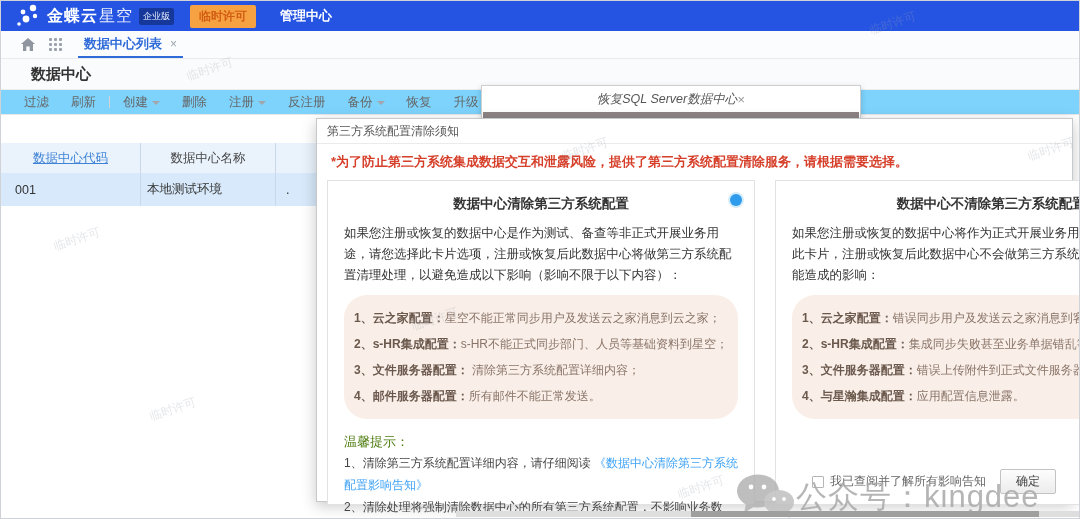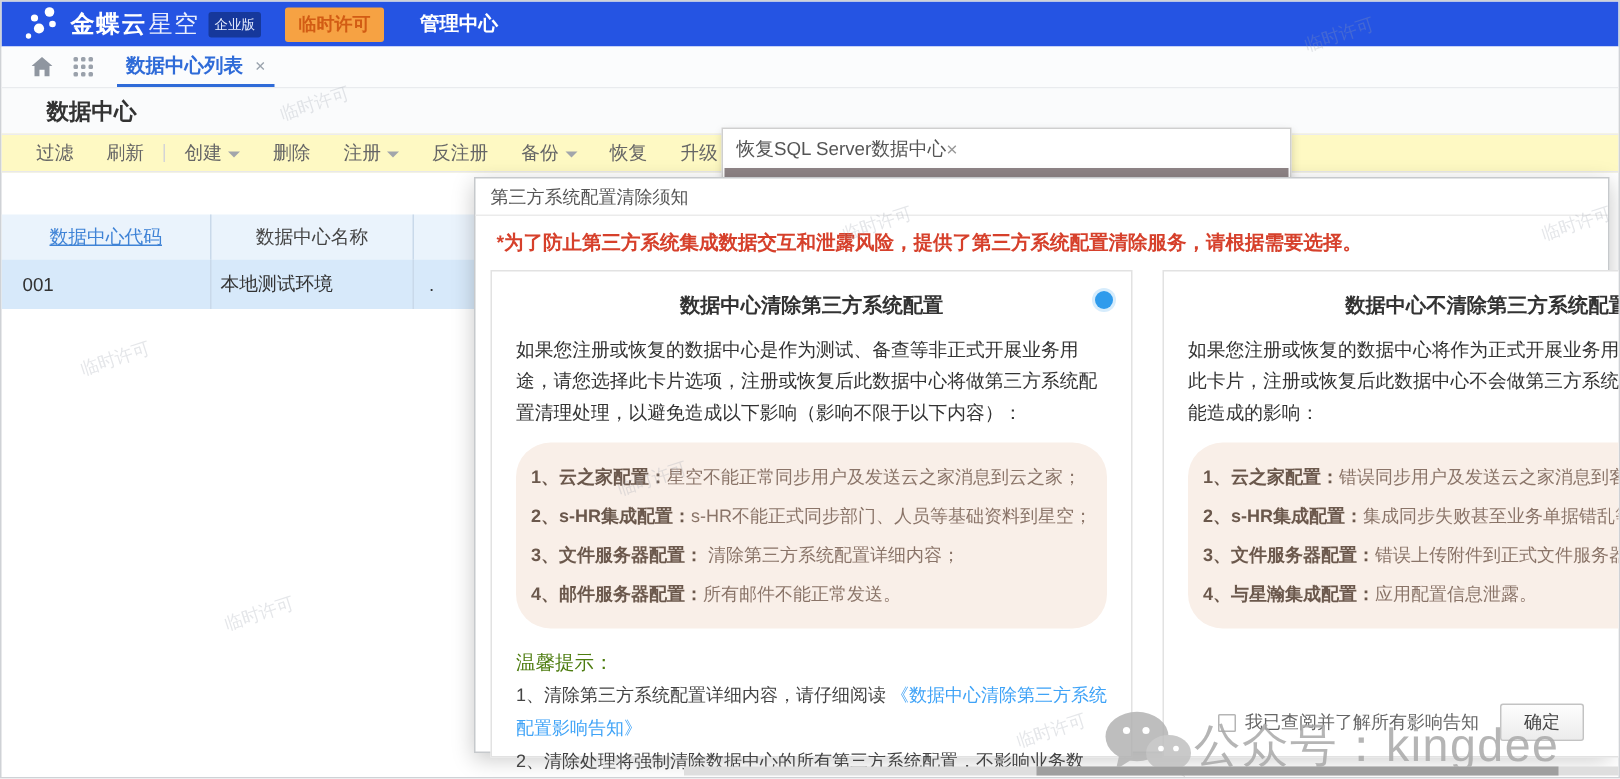--- a/index.html
+++ b/index.html
@@ -22,21 +22,21 @@
   .tab-icon { align-self:center; margin-right:14px; color:#8f96a0; display:flex; }
   .grid-icon { width:13px; height:13px; display:grid; grid-template-columns:repeat(3,3px); grid-template-rows:repeat(3,3px); gap:2px; align-self:center; margin-right:16px; }
   .grid-icon i { background:#9aa1ab; border-radius:1px; }
   .tab-active { display:flex; align-items:center; border-bottom:2px solid #2f6bd8; padding:0 6px; }
   .tab-active .tab-label { color:#2f6bd8; font-size:13px; font-weight:bold; }
   .tab-close { color:#9aa3ad; font-size:12px; margin-left:8px; cursor:pointer; }
 
   
   .pagehead { height:30px; background:#fafbfc; display:flex; align-items:center; padding-left:30px;
               font-size:15px; font-weight:bold; color:#333; }
-  .toolbar { height:26px; background:#fef9c3; border-top:1px solid #ececee; border-bottom:1px solid #e8e8ea;
+  .toolbar { height:26px; background:#7dd3fc; border-top:1px solid #ececee; border-bottom:1px solid #e8e8ea;
              display:flex; align-items:center; padding-left:12px; font-size:12.5px; color:#666; }
   .tb-item { padding:0 11px; cursor:pointer; display:flex; align-items:center; gap:4px; white-space:nowrap; }
   .tb-sep { width:1px; height:12px; background:#d4d4d6; margin:0 2px; }
   .caret { width:0; height:0; border-left:4px solid transparent; border-right:4px solid transparent;
            border-top:4px solid #a2a6ab; margin-top:2px; }
 
   
   .dtable { width:560px; font-size:12.5px; }
   .dt-head { display:flex; height:30px; background:#eaf3fc; align-items:center;margin-top:28px; }
   .dt-row  { display:flex; height:33px; background:#d7e9fa; align-items:center; color:#333; }
@@ -44,22 +44,22 @@
   .dt-c2 { width:135px; text-align:center; border-right:1px solid #c9d9ea; height:100%; display:flex; align-items:center; justify-content:center; }
   .dt-c3 { flex:1; padding-left:10px; }
   .dt-head .dt-c1 span { color:#3f83d6; text-decoration:underline; cursor:pointer; }
   .dt-head .dt-c2 { color:#444; }
   .dt-row .dt-c1 { justify-content:flex-start; padding-left:14px; }
   .dt-row .dt-c2 { justify-content:flex-start; padding-left:6px; }
 
   
   .restore-dialog { position:absolute; left:480px; top:84px; width:380px; height:70px; background:#fff;
                     border:1px solid #cfcfcf; box-shadow:0 2px 6px rgba(0,0,0,.18); z-index:5; }
-  .rd-title { height:26px; display:flex; align-items:center; justify-content:flex-start; padding:0 9px;
-              font-size:12.5px; color:#555; }
+  .rd-title { height:26px; display:flex; align-items:center; justify-content:center; padding:0 9px;
+              font-size:12.5px; color:#555;font-style:italic; }
   .rd-close { color:#999; font-size:13px; cursor:pointer; }
   .rd-warn { margin:0 1px; background:#8e8486; color:#423c3e; font-size:11px; padding:5px 8px;
              white-space:nowrap; overflow:hidden; }
 
   
   .modal { position:absolute; left:315px; top:117px; width:757px; height:384px; background:#fff;
            border:1px solid #c6c9cc; box-shadow:0 4px 14px rgba(0,0,0,.22); z-index:10; }
   .m-title { height:25px; line-height:24px; border-bottom:1px solid #ebebeb; padding-left:10px;
              font-size:12px; color:#555; }
   .m-warning { margin:9px 14px 9px; color:#d6402b; font-weight:bold; font-size:13px; }

